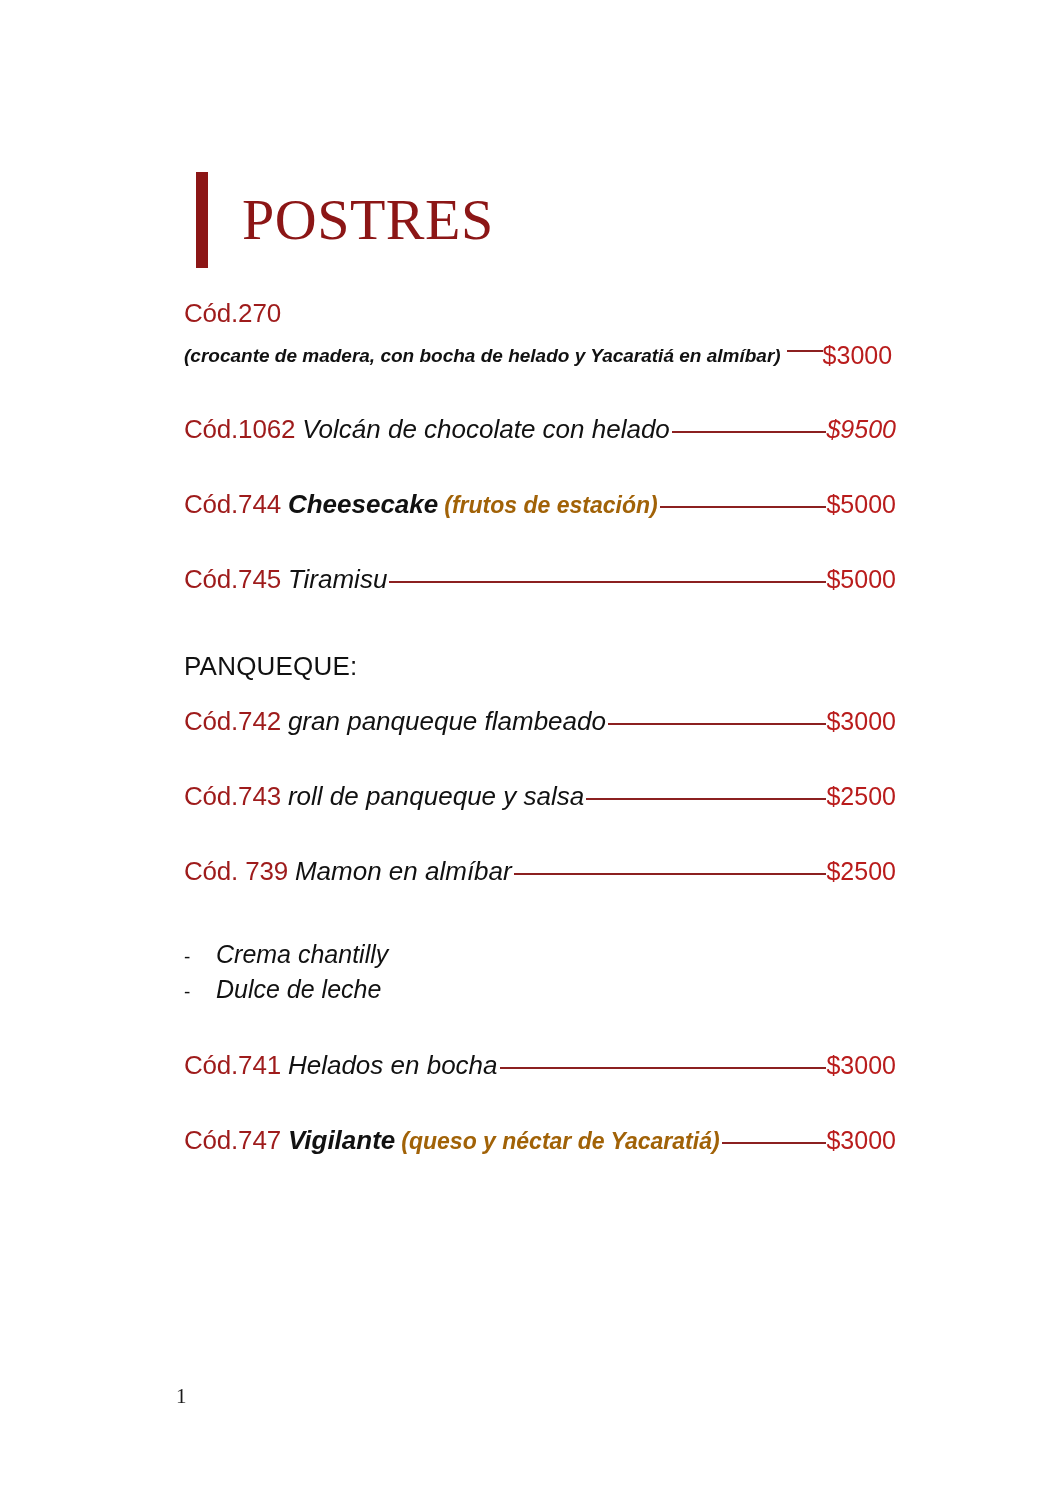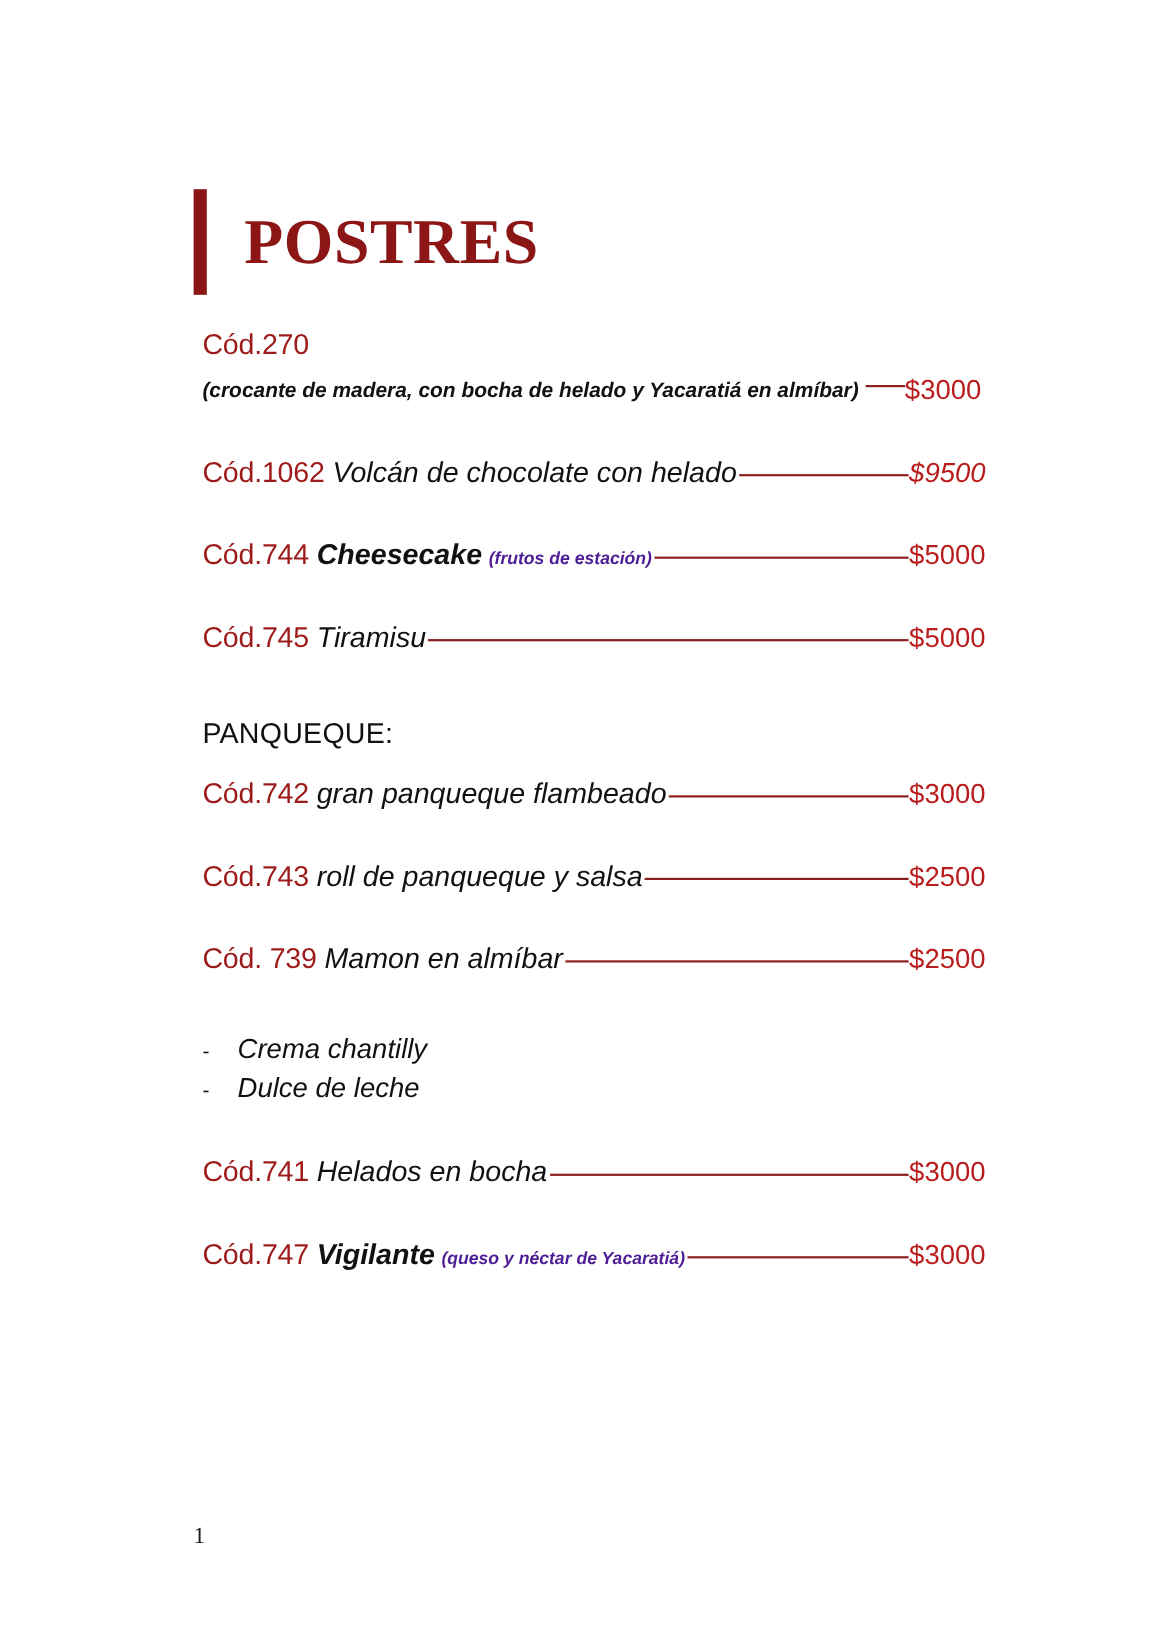--- a/index.html
+++ b/index.html
@@ -18,26 +18,25 @@
 
   .page {
     position: absolute;
     inset: 0;
     background: #ffffff;
   }
 
   
   .title-block {
     position: absolute;
-    left: 176px;
+    left: 196px;
     top: 172px;
     display: flex;
     align-items: center;
     height: 96px;
-    font-weight: bold;
   }
   .title-bar {
     width: 12px;
     height: 96px;
     background: #8C1616;
     flex: 0 0 auto;
   }
   .title-text {
     font-family: "Liberation Serif", serif;
     font-size: 58px;
@@ -78,22 +77,22 @@
   .name {
     color: #111111;
     font-size: 26px;
     font-style: italic;
     margin-left: 7px;
     font-stretch: condensed;
   }
   .name.bold { font-weight: bold; }
 
   .paren-sm {
-    color: #4c1d95;
-    font-size: 16px;
+    color: #a16207;
+    font-size: 23px;
     font-style: italic;
     font-weight: bold;
     margin-left: 6px;
     font-stretch: condensed;
   }
 
   .desc-line {
     display: flex;
     align-items: center;
     white-space: nowrap;

